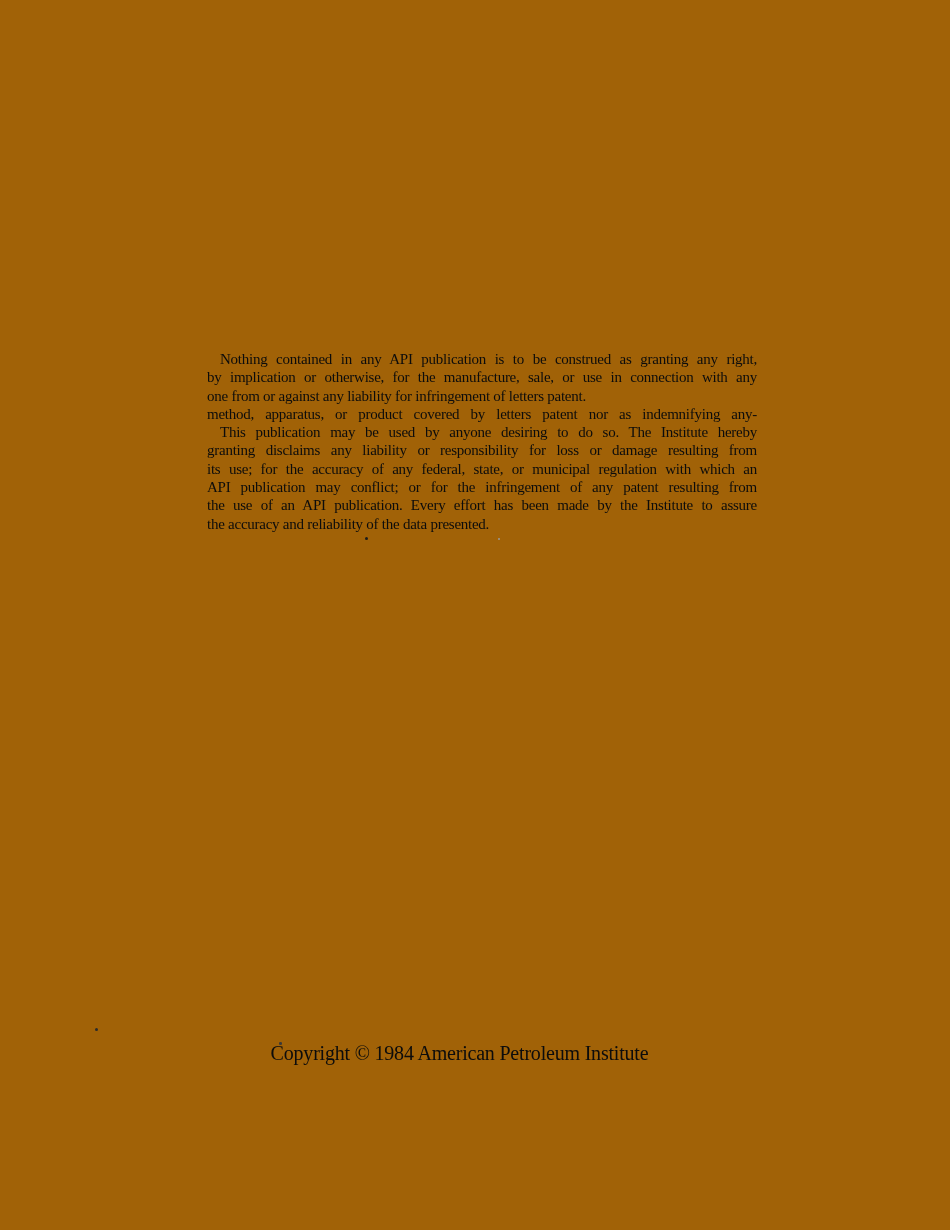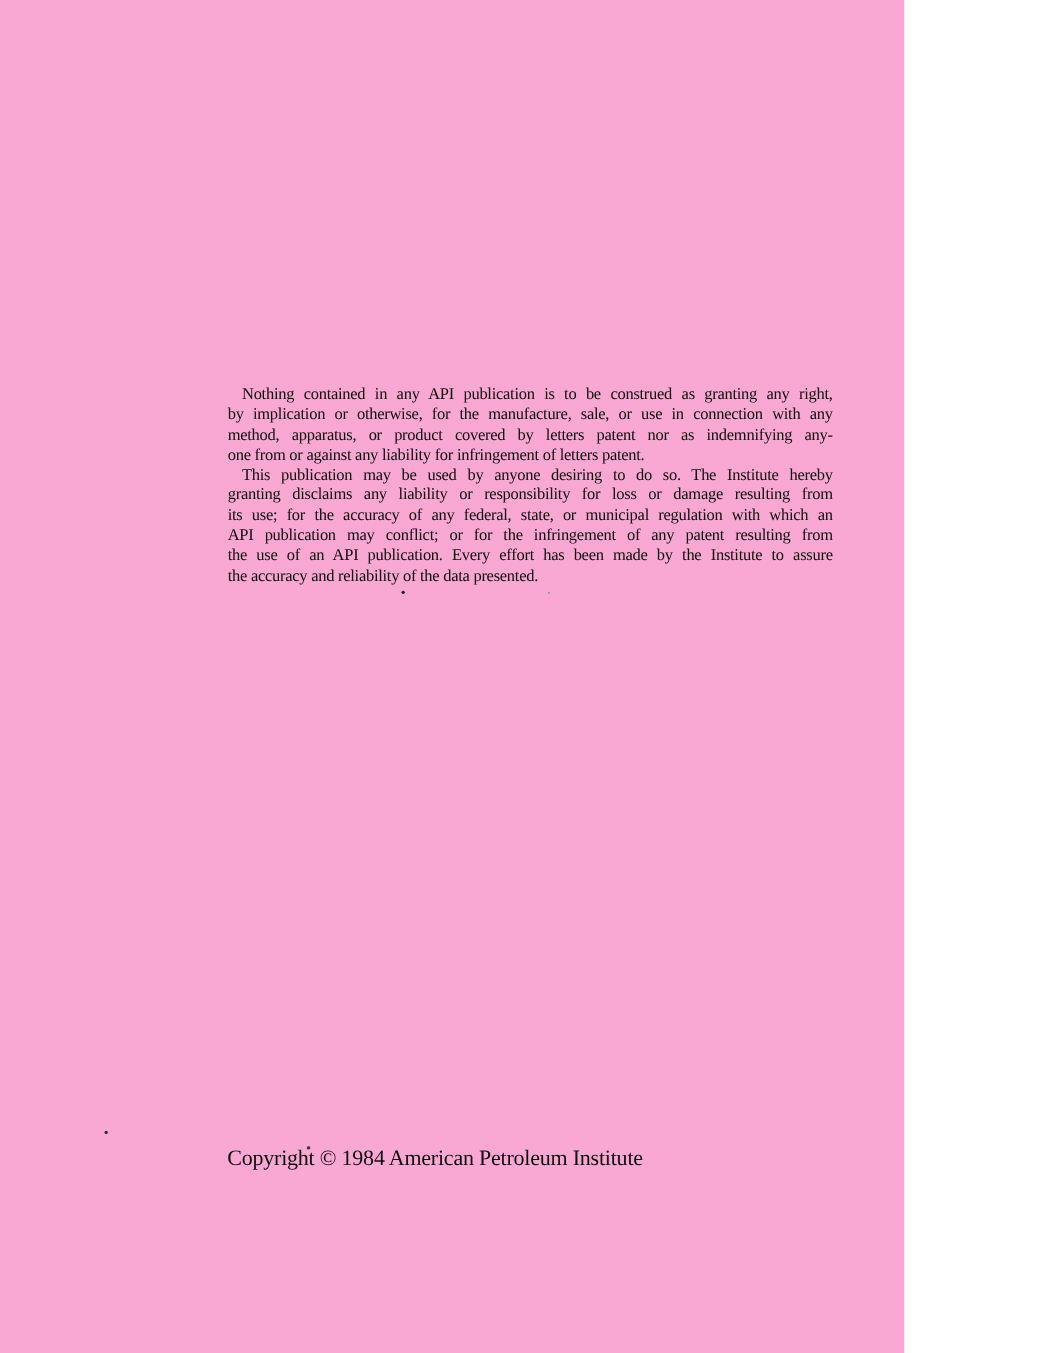--- a/index.html
+++ b/index.html
@@ -2,23 +2,23 @@
 <html><head>
 <meta charset="utf-8">
 <style>
   html, body {
     margin: 0;
     padding: 0;
     background: #ffffff;
   }
   .page {
     position: relative;
-    width: 822px;
+    width: 950px;
     height: 1230px;
-    background: #f9a8d4;
+    background: #a16207;
     overflow: hidden;
     font-family: "Liberation Serif", "DejaVu Serif", serif;
     color: #0c0c0c;
   }
   .disclaimer {
     position: absolute;
     left: 207px;
     top: 350px;
     width: 550px;
     font-size: 15px;
@@ -56,22 +56,22 @@
 </head>
 <body>
 
 <div class="page">
 
   <div class="disclaimer">
 
     <div class="para">
       <div class="line first">Nothing contained in any API publication is to be construed as granting any right,</div>
       <div class="line">by implication or otherwise, for the manufacture, sale, or use in connection with any</div>
+      <div class="line last">one from or against any liability for infringement of letters patent.</div>
       <div class="line">method, apparatus, or product covered by letters patent nor as indemnifying any-</div>
-      <div class="line last">one from or against any liability for infringement of letters patent.</div>
     </div>
 
     <div class="para">
       <div class="line first">This publication may be used by anyone desiring to do so. The Institute hereby</div>
       <div class="line">granting disclaims any liability or responsibility for loss or damage resulting from</div>
       <div class="line">its use; for the accuracy of any federal, state, or municipal regulation with which an</div>
       <div class="line">API publication may conflict; or for the infringement of any patent resulting from</div>
       <div class="line">the use of an API publication. Every effort has been made by the Institute to assure</div>
       <div class="line last">the accuracy and reliability of the data presented.</div>
     </div>

